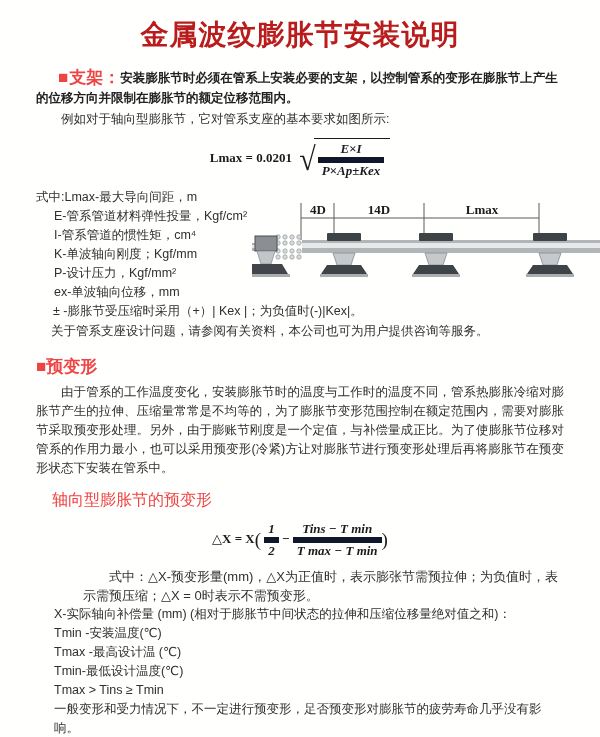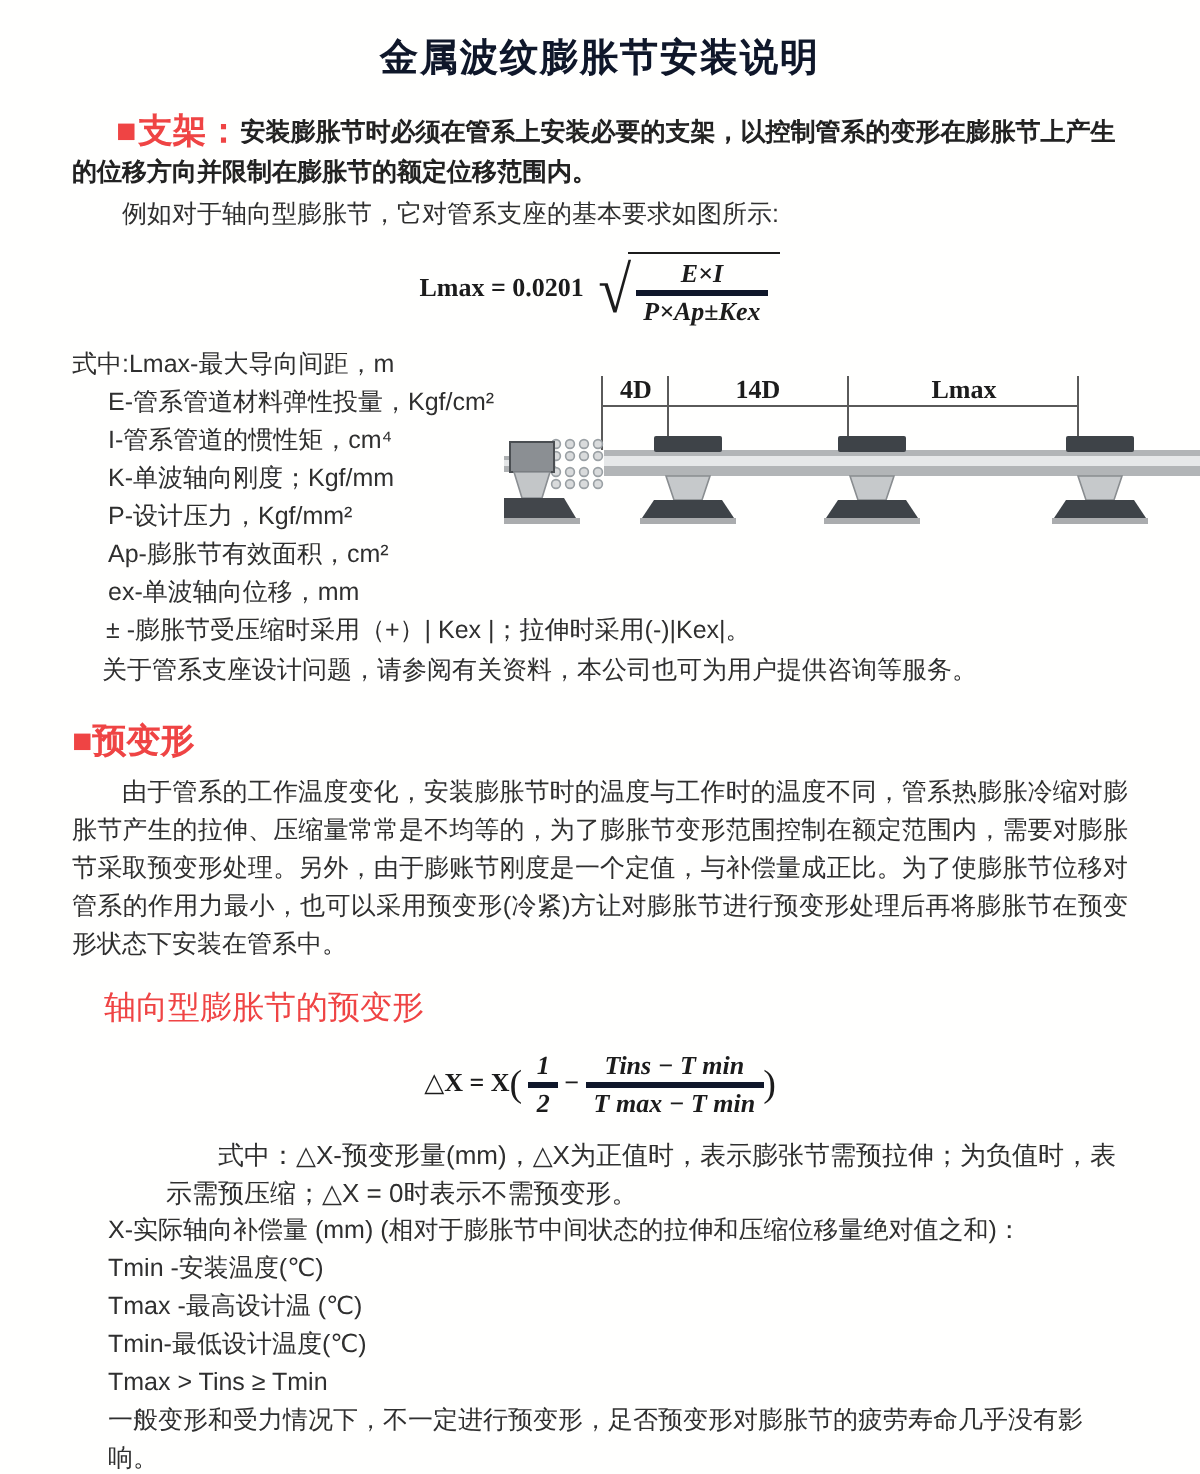--- a/index.html
+++ b/index.html
@@ -4,39 +4,39 @@
 <style>
   html,body{margin:0;padding:0;}
   body{
     width:600px;height:737px;overflow:hidden;background:#fffffe;
     font-family:"Liberation Sans","DejaVu Sans",sans-serif;
     color:#2f2f2f;
   }
   .page{padding:12px 36px 0 36px;}
   h1.title{
     margin:4px 0 14px 0;text-align:center;
-    font-size:19px;font-weight:bold;color:#0f172a;letter-spacing:1px;
+    font-size:28px;font-weight:bold;color:#b91c1c;letter-spacing:1px;
   }
   .blue{color:#ef4444;}
   p{margin:0;}
   .intro{font-size:12.5px;line-height:20px;text-indent:22px;}
   .sec-head{font-size:17px;font-weight:bold;vertical-align:-1px;}
   .sec-head .sq{font-size:17px;margin-right:1px;}
   .bold-text{font-weight:bold;color:#222;}
   .example{font-size:12.5px;line-height:19px;text-indent:2em;margin-top:2px;}
 
   
   .formula{
     text-align:center;font-family:"Liberation Serif","DejaVu Serif",serif;
     font-size:13px;color:#1c1c1c;font-weight:bold;
   }
   .f1{margin:9px 0 8px 0;}
   .frac{display:inline-block;vertical-align:middle;text-align:center;}
   .frac>span{display:block;line-height:1.25;padding:0 4px;font-style:italic;}
-  .frac .fn{border-bottom:3px solid #0f172a;}
+  .frac .fn{border-bottom:6px solid #0f172a;}
   .sqrt{display:inline-flex;align-items:center;vertical-align:middle;margin-left:4px;}
   .sqrt-sign{font-size:30px;line-height:0.9;font-weight:normal;margin-right:-2px;transform:scaleY(1.1);}
   .sqrt-body{border-top:1.5px solid #1c1c1c;padding:2px 6px 0 4px;}
   .paren{font-size:19px;vertical-align:middle;font-weight:normal;}
   .f2{margin:10px 0 8px 0;}
 
   
   .defs-row{display:flex;margin-right:-36px;margin-top:2px;}
   .defs{width:216px;flex:none;font-size:12.5px;line-height:19px;}
   .defs .ind{padding-left:18px;}
@@ -78,21 +78,20 @@
     </span>
   </div>
 
   <div class="defs-row">
     <div class="defs">
       <div>式中:Lmax-最大导向间距，m</div>
       <div class="ind">E-管系管道材料弹性投量，Kgf/cm²</div>
       <div class="ind">I-管系管道的惯性矩，cm⁴</div>
       <div class="ind">K-单波轴向刚度；Kgf/mm</div>
       <div class="ind">P-设计压力，Kgf/mm²</div>
-      <div class="ind">Ap-膨胀节有效面积，cm²</div>
       <div class="ind">ex-单波轴向位移，mm</div>
     </div>
 
     <div class="diagram-wrap">
       <svg width="348" height="100" viewBox="0 0 348 100">
 
         <g stroke="#5a5a5a" stroke-width="1">
           <line x1="49" y1="22" x2="287" y2="22"></line>
           <line x1="49" y1="7" x2="49" y2="44"></line>
           <line x1="82" y1="7" x2="82" y2="40"></line>
@@ -152,21 +151,21 @@
         <g>
           <rect x="281" y="37" width="34" height="8" rx="1" fill="#3e4348"></rect>
           <polygon points="287,57 309,57 305,69 291,69" fill="#c6c9cb" stroke="#898d90" stroke-width="0.8"></polygon>
           <polygon points="281,69 315,69 321,78 275,78" fill="#3e4348"></polygon>
           <rect x="274" y="78" width="48" height="3" fill="#55595e" opacity="0.5"></rect>
         </g>
       </svg>
     </div>
   </div>
 
-  <p class="pm-line">± -膨胀节受压缩时采用（+）| Kex |；拉伸时采用(-)|Kex|。</p>
+  <p class="pm-line">± -膨胀节受压缩时采用（+）| Kex |；为负值时(-)|Kex|。</p>
   <p class="note">关于管系支座设计问题，请参阅有关资料，本公司也可为用户提供咨询等服务。</p>
 
   <p class="sec2-head blue"><span class="sq">■</span><span>预变形</span></p>
 
   <p class="body-para">由于管系的工作温度变化，安装膨胀节时的温度与工作时的温度不同，管系热膨胀冷缩对膨胀节产生的拉伸、压缩量常常是不均等的，为了膨胀节变形范围控制在额定范围内，需要对膨胀节采取预变形处理。另外，由于膨账节刚度是一个定值，与补偿量成正比。为了使膨胀节位移对管系的作用力最小，也可以采用预变形(冷紧)方让对膨胀节进行预变形处理后再将膨胀节在预变形状态下安装在管系中。</p>
 
   <p class="sub-head blue">轴向型膨胀节的预变形</p>
 
   <div class="formula f2">
     <span>△X = X</span><span class="paren">(</span>

